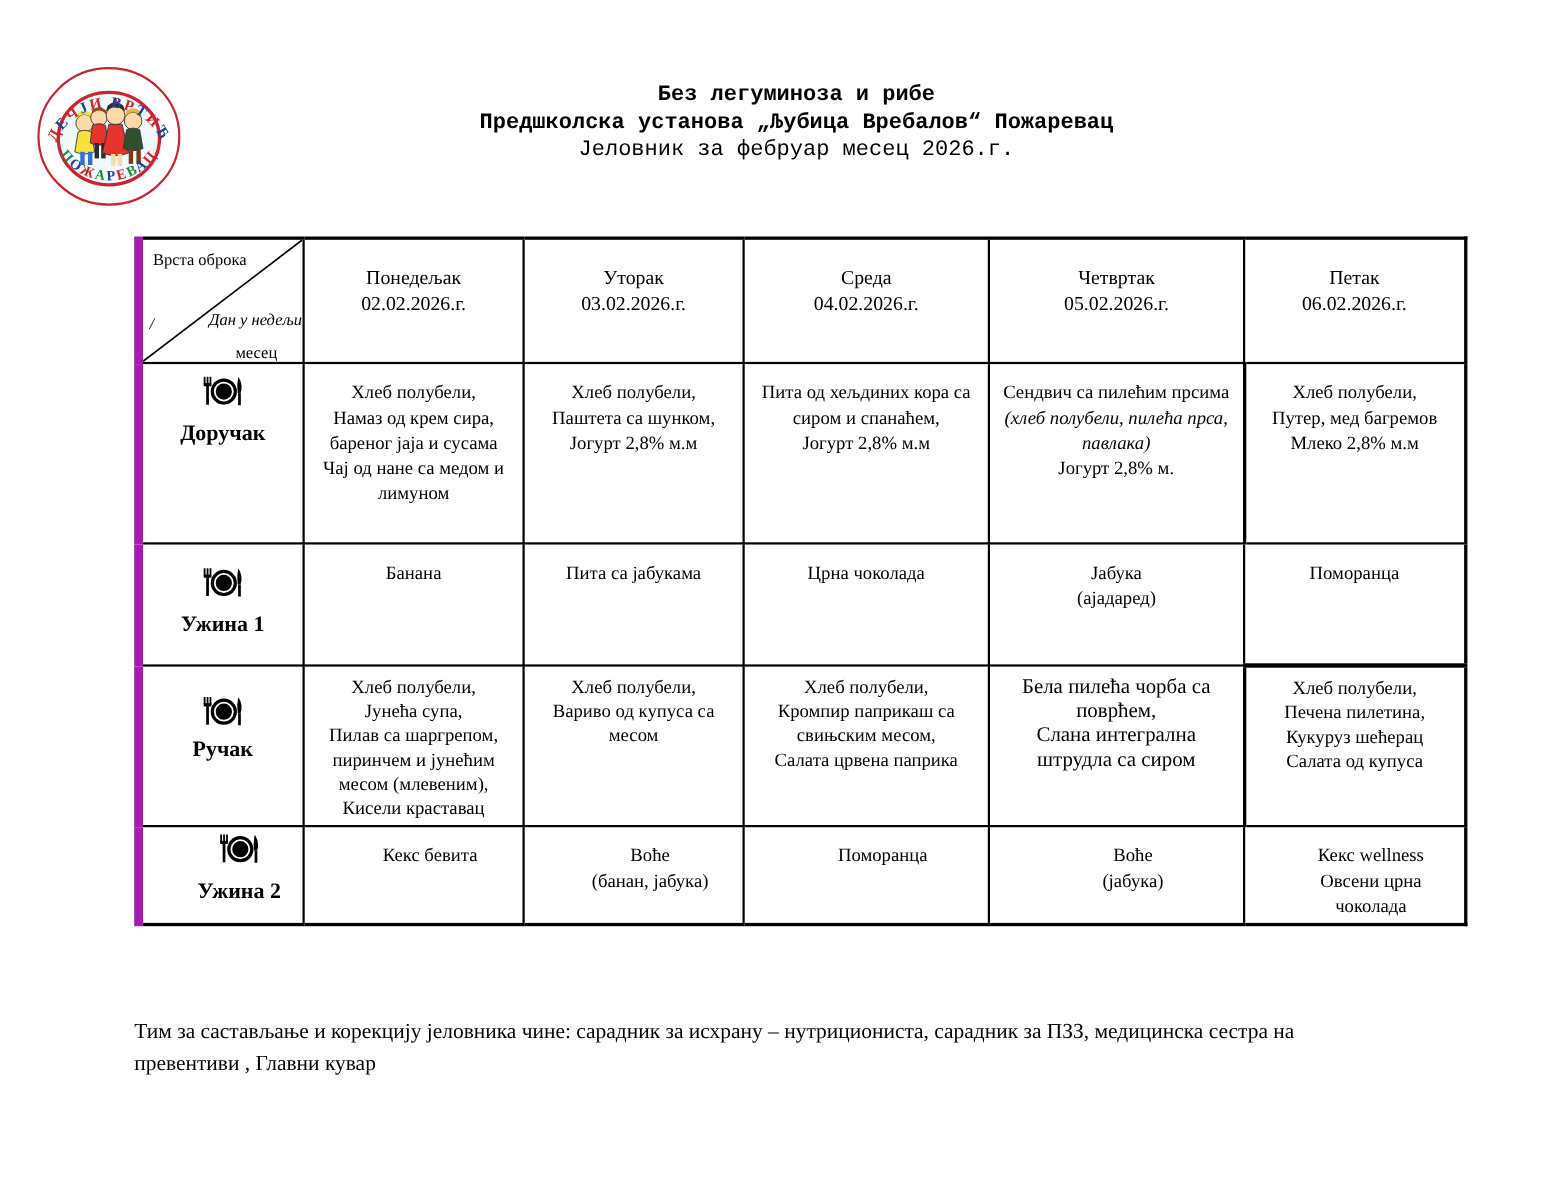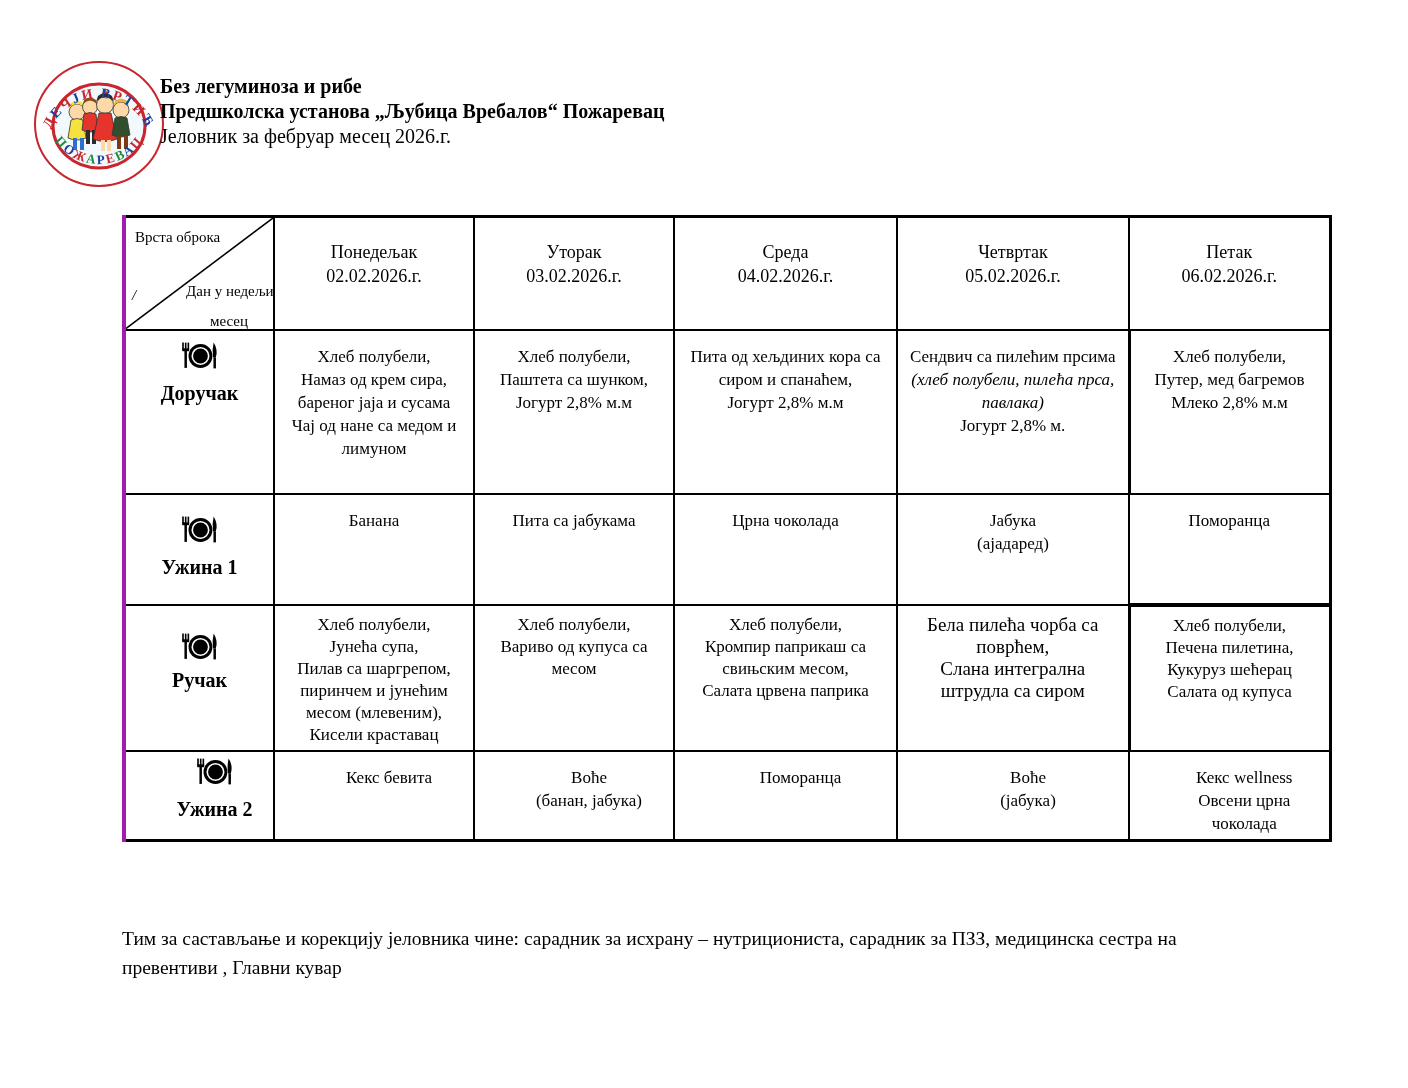--- a/index.html
+++ b/index.html
@@ -12,58 +12,58 @@
     color:#000;
     overflow:hidden;
   }
 
   
   .logo { position:absolute; left:33px; top:60px; width:132px; height:128px; }
 
   
   .title-block {
     position:absolute; left:160px; right:120px; top:74px;
-    line-height:25px; font-size:20px;
+    text-align:center; line-height:25px; font-size:20px;font-family:Liberation Mono, monospace;
   }
   .title-line { white-space:pre-line; }
   .b { font-weight:bold; }
 
   
   .menu-table {
     position:absolute; left:122px; top:215px;
     border-collapse:collapse; table-layout:fixed;
   }
   .menu-table td {
     border:2px solid #000;
     vertical-align:top;
     text-align:center;
     font-size:17px;
     line-height:23px;
     padding:14px 6px 4px 6px;
     overflow:hidden;
   }
   .menu-table td.outerT { border-top:3px solid #000; }
   .menu-table td.outerB { border-bottom:3px solid #000;padding-left:36px; }
-  .menu-table td.outerL { border-left:4px solid #a21caf; }
+  .menu-table td.outerL { border-left:8px solid #a21caf; }
   .menu-table td.outerR { border-right:3px solid #000; }
   .menu-table td.thickL { border-left:3px solid #000; }
   .menu-table td.thickB { border-bottom:4px solid #000; }
 
   .pre { white-space:pre-line; }
 
   
   td.day-header { font-weight:normal; font-size:18px; line-height:24px; padding-top:22px; }
 
   
   td.corner { position:relative; padding:0; text-align:left; }
   .corner-svg { position:absolute; left:0; top:0; width:100%; height:100%; }
   .corner-label { position:absolute; font-size:15px; white-space:nowrap; }
   .lbl-vrsta { left:9px; top:8px; }
   .lbl-slash { left:6px; top:66px; font-style:italic; }
-  .lbl-dan   { left:60px; top:62px; }
+  .lbl-dan   { left:60px; top:62px;font-style:italic; }
   .lbl-datum { left:84px; top:92px; }
 
   
   td.meal-label { font-weight:bold; font-size:20px; line-height:26px; padding-top:10px; }
   td.meal-label .meal-icon-wrap { display:block; margin:0 auto 4px auto; }
   tr.row-snack1 td.meal-label { padding-top:20px; }
   tr.row-lunch  td.meal-label { padding-top:26px;margin-top:32px; }
   tr.row-snack2 td.meal-label { padding-top:5px; }
 
   tr.row-lunch td { padding-top:8px; line-height:22px; }

